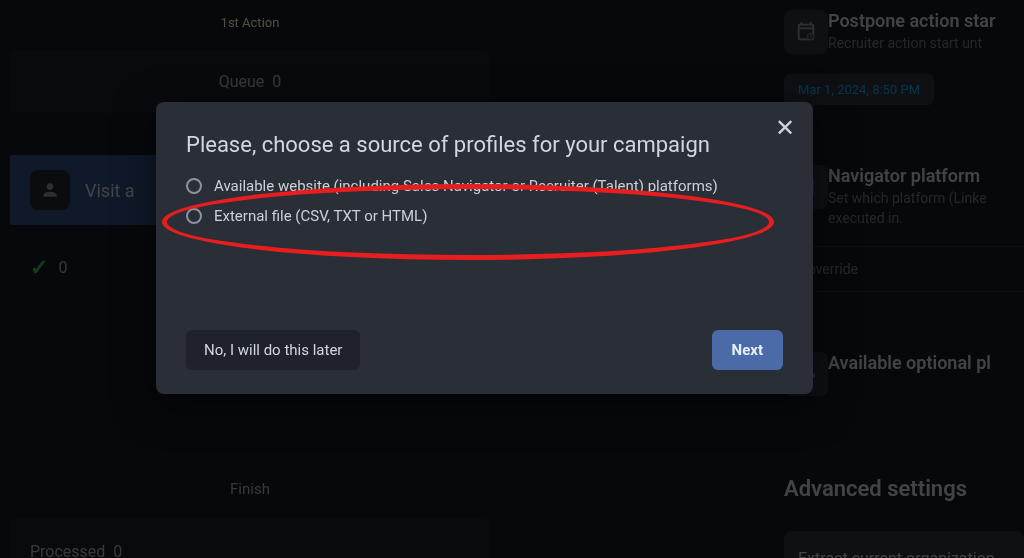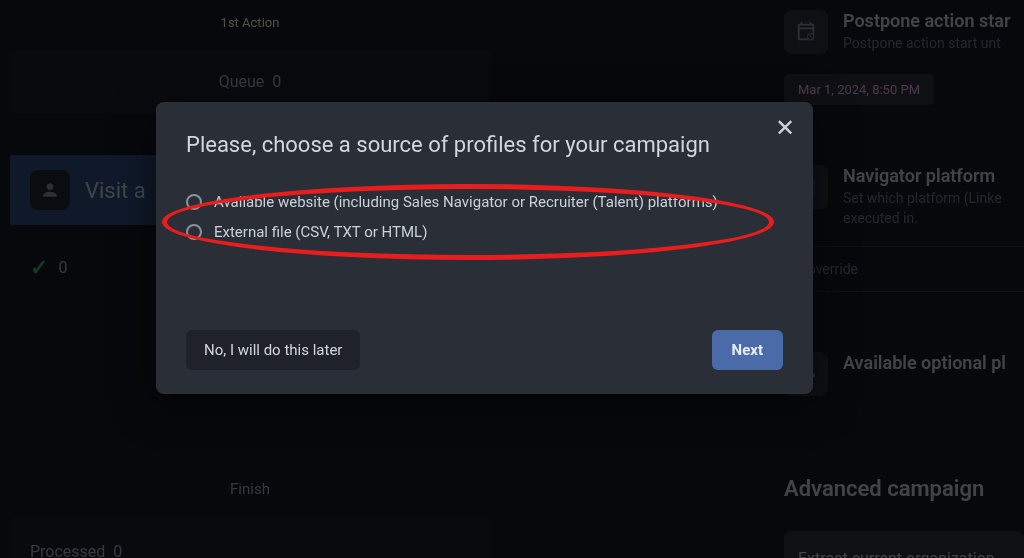--- a/index.html
+++ b/index.html
@@ -101,21 +101,20 @@
     
     .bg-right {
       position: absolute;
       right: 0;
       top: 0;
       width: 250px;
     }
 
     .right-card {
       display: flex;
-      gap: 15px;
       padding: 10px 0 10px 10px;
     }
 
     .right-icon-box {
       width: 44px;
       height: 44px;
       background: #2a2d35;
       border-radius: 8px;
       display: flex;
       align-items: center;
@@ -132,21 +131,21 @@
     .right-sub {
       color: #6e7681;
       font-size: 14px;
       margin-top: 4px;
     }
 
     .date-pill {
       background: #2a2d35;
       border-radius: 6px;
       padding: 8px 14px;
-      color: #f0abfc;
+      color: #0ea5e9;
       font-size: 13px;
       display: inline-block;
       margin: 10px 0 40px 10px;
     }
 
     .not-override {
       color: #6e7681;
       font-size: 14px;
       padding: 14px 10px;
       border-top: 1px solid #282c36;
@@ -196,21 +195,21 @@
       color: #c9d1d9;
       font-size: 24px;
       cursor: pointer;
       line-height: 1;
     }
 
     .modal-title {
       color: #d0d7de;
       font-size: 22px;
       font-weight: 400;
-      margin-bottom: 30px;
+      margin-bottom: 14px;
     }
 
     .radio-option {
       display: flex;
       align-items: center;
       gap: 12px;
       padding: 6px 0;
       color: #c9d1d9;
       font-size: 15px;
     }
@@ -279,21 +278,21 @@
     <div class="action-label">1st Action</div>
     <div class="queue-box">
       <span>Queue</span>&nbsp;&nbsp;<span>0</span>
     </div>
     <div class="visit-box" style="margin-top: 42px;">
       <div class="icon-box">
         <svg class="person-icon" viewBox="0 0 24 24">
             <path d="M12 12c2.2 0 4-1.8 4-4s-1.8-4-4-4-4 1.8-4 4 1.8 4 4 4zm0 2c-2.67 0-8 1.34-8 4v2h16v-2c0-2.66-5.33-4-8-4z"></path>
           </svg>
       </div>
-      <span style="color:#d0d7de; font-size:22px;">Visit a</span>
+      <span style="color:#d0d7de; font-size:18px;">Visit a</span>
     </div>
     <div class="check-row">
       <span class="check-icon">✓</span>
       <span style="color:#a8b0bd;font-size:16px;">0</span>
     </div>
     <div class="finish-label">Finish</div>
     <div class="processed-box">
       <span>Processed</span>&nbsp;&nbsp;<span>0</span>
     </div>
   </div>
@@ -303,21 +302,21 @@
       <div class="right-icon-box">
         <svg width="22" height="22" viewBox="0 0 24 24" fill="#8b949e">
             <path d="M19 3h-1V1h-2v2H8V1H6v2H5c-1.1 0-2 .9-2 2v14c0 1.1.9 2 2 2h14c1.1 0 2-.9 2-2V5c0-1.1-.9-2-2-2zm0 16H5V9h14v10zM5 7V5h14v2H5z"></path>
             <circle cx="17" cy="17" r="4" fill="#2a2d35"></circle>
             <circle cx="17" cy="17" r="3.5" fill="none" stroke="#8b949e" stroke-width="1"></circle>
             <path d="M17 15v2l1.5 1" stroke="#8b949e" stroke-width="1" fill="none"></path>
           </svg>
       </div>
       <div>
         <div class="right-title">Postpone action star</div>
-        <div class="right-sub">Postpone action start unt</div>
+        <div class="right-sub">Recruiter action start unt</div>
       </div>
     </div>
     <div class="date-pill">Mar 1, 2024, 8:50 PM</div>
 
     <div class="right-card" style="margin-top:10px;">
       <div class="right-icon-box">
         <svg width="20" height="20" viewBox="0 0 24 24" fill="#8b949e">
             <rect x="3" y="3" width="8" height="8" rx="1"></rect>
             <rect x="13" y="3" width="8" height="8" rx="1"></rect>
             <rect x="3" y="13" width="8" height="8" rx="1"></rect>
@@ -336,21 +335,21 @@
       <div class="right-icon-box">
         <svg width="20" height="20" viewBox="0 0 24 24" fill="#8b949e">
             <path d="M20.5 11H19V7c0-1.1-.9-2-2-2h-4V3.5C13 2.12 11.88 1 10.5 1S8 2.12 8 3.5V5H4c-1.1 0-2 .9-2 2v4h1.5c1.38 0 2.5 1.12 2.5 2.5S4.88 16 3.5 16H2v4c0 1.1.9 2 2 2h4v-1.5c0-1.38 1.12-2.5 2.5-2.5s2.5 1.12 2.5 2.5V22h4c1.1 0 2-.9 2-2v-4h1.5c1.38 0 2.5-1.12 2.5-2.5S21.88 11 20.5 11z"></path>
           </svg>
       </div>
       <div>
         <div class="right-title">Available optional pl</div>
       </div>
     </div>
 
-    <div class="advanced-heading" style="margin-top:50px;">Advanced campaign</div>
+    <div class="advanced-heading" style="margin-top:50px;">Advanced settings</div>
     <div class="extract-row">Extract current organization</div>
   </div>
 </div>
 
 <div class="overlay"></div>
 
 <div class="modal">
   <div class="modal-close">✕</div>
   <div class="modal-title">Please, choose a source of profiles for your campaign</div>
 

